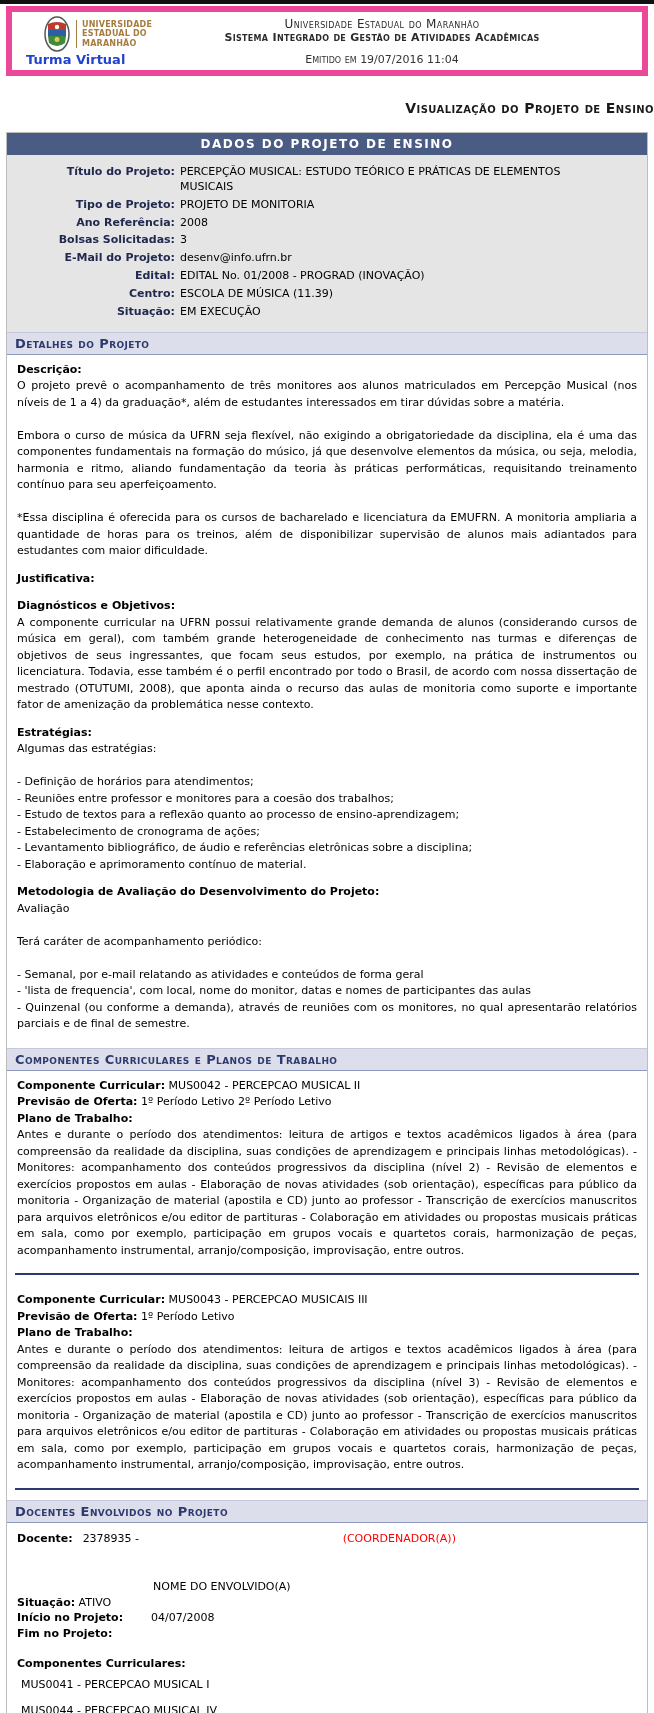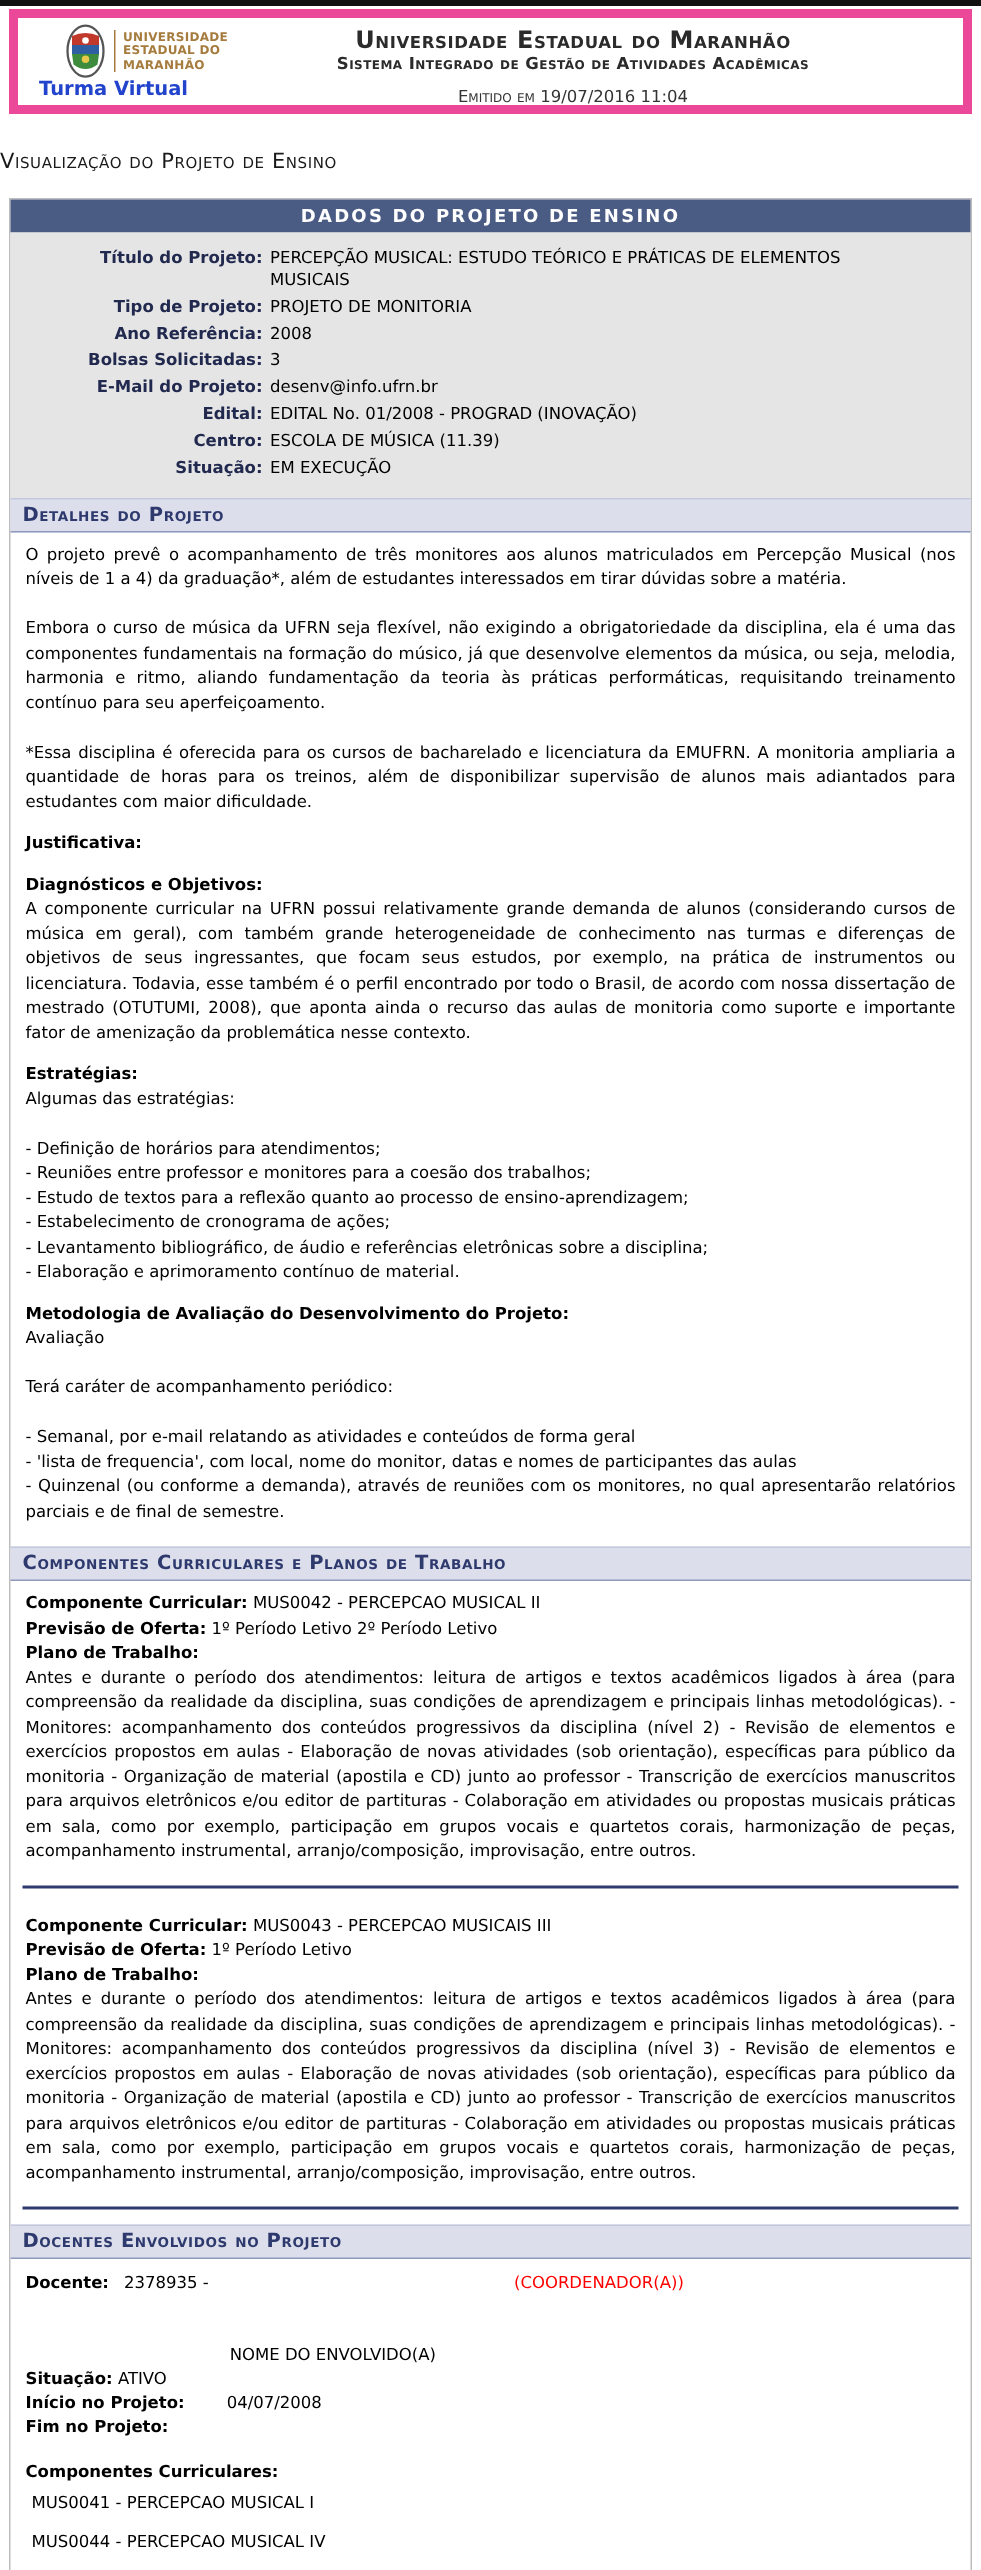--- a/index.html
+++ b/index.html
@@ -5,26 +5,26 @@
   html,body{margin:0;padding:0;background:#fff;}
   body{width:654px;font-family:"DejaVu Sans","Liberation Sans",sans-serif;font-size:11px;color:#000;}
   .top-strip{height:4px;background:#111;}
   
   .header-box{margin:2px 6px 0 6px;border:6px solid #ec4899;background:#fff;height:58px;position:relative;}
   .logo-area{position:absolute;left:32px;top:4px;display:flex;align-items:center;}
   .crest{margin-right:6px;}
   .sigla{border-left:1px solid #a67c3e;padding-left:5px;color:#a67c3e;font-size:8px;font-weight:bold;line-height:1.15;letter-spacing:0.2px;}
   .turma-link{position:absolute;left:14px;top:40px;color:#2244cc;font-weight:bold;font-size:13px;text-decoration:none;cursor:pointer;}
   .header-center{position:absolute;left:120px;right:10px;top:5px;text-align:center;color:#2b2b2b;}
-  .hc-line1{font-weight:bold;font-size:16px;font-variant:small-caps;letter-spacing:0.4px;}
+  .hc-line1{font-weight:normal;font-size:12px;font-variant:small-caps;letter-spacing:0.4px;}
   .hc-line2{font-weight:bold;font-size:11px;font-variant:small-caps;letter-spacing:0.3px;}
   .hc-emitted{margin-top:9px;font-size:11px;color:#333;}
   .hc-emitted .sc{font-variant:small-caps;}
   
-  .page-title{text-align:left;margin:24px 0 16px 0;font-variant:small-caps;font-weight:normal;font-size:14px;color:#1a1a1a;letter-spacing:0.4px;}
+  .page-title{text-align:right;margin:24px 0 16px 0;font-variant:small-caps;font-weight:bold;font-size:14px;color:#1a1a1a;letter-spacing:0.4px;}
   
   .main-box{margin:0 6px;border:1px solid #bdbdbd;background:#fff;padding-bottom:34px;}
   .main-bar{background:#4a5b84;color:#fff;font-weight:bold;text-align:center;font-size:12px;letter-spacing:1.5px;padding:4px 0;}
   .fields{background:#e5e5e5;padding:7px 0 9px 0;}
   .field-row{display:flex;margin:3px 0;line-height:1.35;}
   .field-label{width:168px;text-align:right;font-weight:bold;color:#21294e;flex:none;}
   .field-value{margin-left:5px;max-width:402px;}
   .sub-bar{background:#dcdeeb;color:#2e3a6e;font-variant:small-caps;font-weight:bold;font-size:13px;padding:3px 8px;letter-spacing:0.4px;border-bottom:1px solid #8e99bd;border-top:1px solid #c3c8dd;}
   .section-content{padding:7px 10px 4px 10px;}
   .block{margin:0 0 11px 0;}
@@ -114,20 +114,21 @@
     <div class="field-row">
         <span class="field-label">Situação:</span>
         <span class="field-value">EM EXECUÇÃO</span>
       </div>
   </div>
 
   <div class="sub-bar">Detalhes do Projeto</div>
 
   <div class="section-content">
     <div class="block">
+      <span class="block-label">Descrição:</span>
       <div class="block-text">O projeto prevê o acompanhamento de três monitores aos alunos matriculados em Percepção Musical (nos níveis de 1 a 4) da graduação*, além de estudantes interessados em tirar dúvidas sobre a matéria.
 
 Embora o curso de música da UFRN seja flexível, não exigindo a obrigatoriedade da disciplina, ela é uma das componentes fundamentais na formação do músico, já que desenvolve elementos da música, ou seja, melodia, harmonia e ritmo, aliando fundamentação da teoria às práticas performáticas, requisitando treinamento contínuo para seu aperfeiçoamento.
 
 *Essa disciplina é oferecida para os cursos de bacharelado e licenciatura da EMUFRN. A monitoria ampliaria a quantidade de horas para os treinos, além de disponibilizar supervisão de alunos mais adiantados para estudantes com maior dificuldade.</div>
     </div>
     <div class="block">
       <span class="block-label">Justificativa:</span>
     </div>
     <div class="block">

